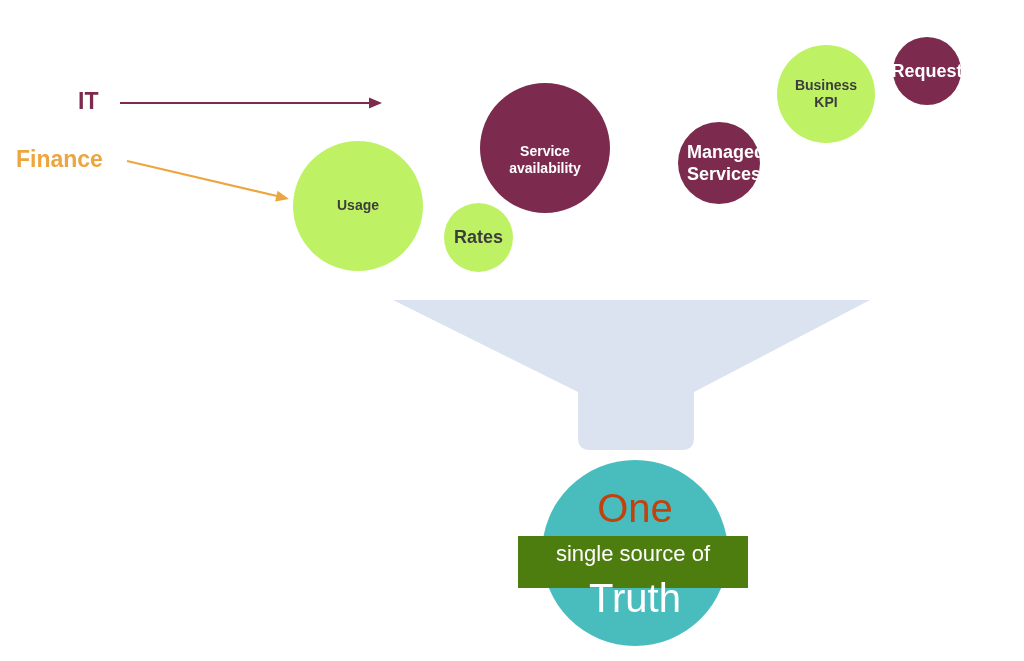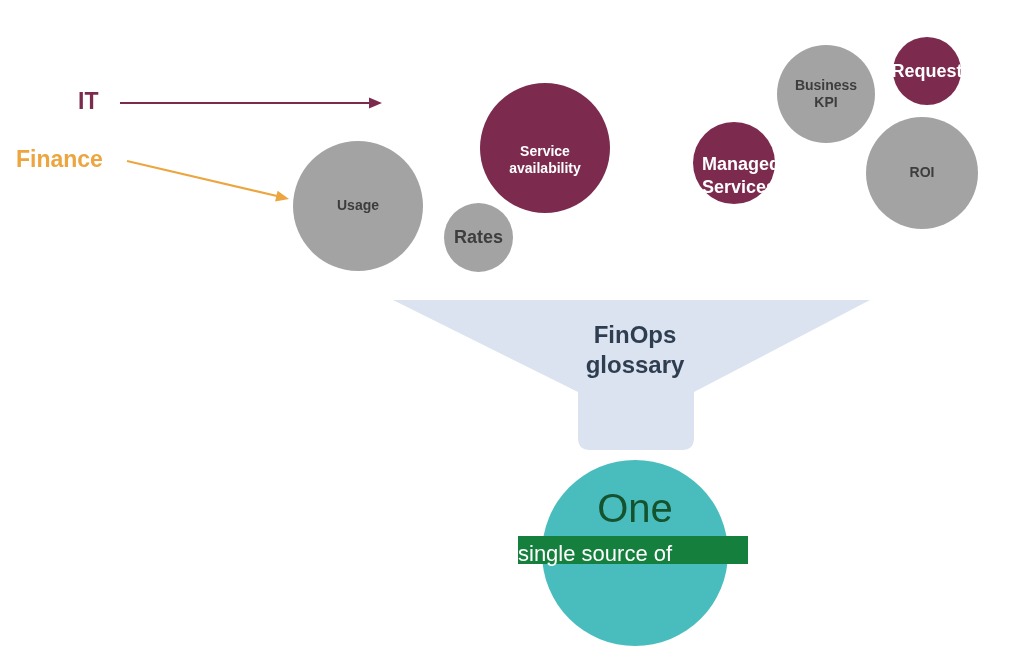--- a/index.html
+++ b/index.html
@@ -7,40 +7,40 @@
     position:relative;width:1024px;height:661px;background:#ffffff;overflow:hidden;
     font-family:"Liberation Sans",sans-serif;
   }
   #overlay-svg{position:absolute;left:0;top:0;pointer-events:none;}
   .bubble{
     position:absolute;border-radius:50%;
     display:flex;align-items:center;justify-content:center;text-align:center;
     font-weight:bold;font-size:18px;line-height:1.25;padding:6px;box-sizing:border-box;
   }
   .bubble.maroon{background:#7c2b4e;color:#ffffff;}
-  .bubble.orange{background:#a3a3a3;color:#3d3d3d;}
+  .bubble.orange{background:#bef264;color:#3d3d3d;}
   .bubble .underlined{text-decoration:underline;text-decoration-skip-ink:none;}
   .side-label{position:absolute;font-weight:bold;font-size:23px;}
   .side-label.it{color:#7c2b4e;}
   .side-label.finance{color:#eca53f;}
   #funnel-text{
     position:absolute;left:535px;top:320px;width:200px;text-align:center;
     color:#2e3e50;font-weight:bold;font-size:24px;line-height:30px;
   }
   #truth-circle{
     position:absolute;left:542px;top:460px;width:186px;height:186px;
     border-radius:50%;background:#49bdbe;
   }
   #truth-top{
     position:absolute;left:535px;top:486px;width:200px;text-align:center;
-    color:#14532d;font-size:40px;font-weight:normal;
+    color:#c2410c;font-size:40px;font-weight:normal;
   }
   #truth-banner{
-    position:absolute;left:518px;top:536px;width:230px;height:28px;
-    background:#15803d;color:#ffffff;font-size:22px;line-height:36px;text-align:left;
+    position:absolute;left:518px;top:536px;width:230px;height:52px;
+    background:#4d7c0f;color:#ffffff;font-size:22px;line-height:36px;text-align:center;
   }
   #truth-bottom{
     position:absolute;left:535px;top:576px;width:200px;text-align:center;
     color:#ffffff;font-size:40px;font-weight:normal;
   }
 </style>
 </head>
 <body>
 
 <div id="canvas">
@@ -63,39 +63,33 @@
 
   <div class="bubble orange" style="left:444px;top:203px;width:69px;height:69px;">
     <span>Rates</span>
   </div>
 
   <div class="bubble orange" style="left:293px;top:141px;width:130px;height:130px;font-size:14px;">
     <span>Usage</span>
   </div>
 
 
-  <div class="bubble maroon" style="left:693px;top:122px;width:82px;height:82px;align-items:flex-end;">
+  <div class="bubble maroon" style="left:678px;top:122px;width:82px;height:82px;">
     <span style="max-width:64px;display:inline-block;">Managed Services</span>
   </div>
 
   <div class="bubble orange" style="left:777px;top:45px;width:98px;height:98px;font-size:14px;">
     <span style="max-width:64px;display:inline-block;">Business KPI</span>
   </div>
 
   <div class="bubble maroon" style="left:893px;top:37px;width:68px;height:68px;">
     <span>Request</span>
   </div>
 
 
-  <div class="bubble orange" style="left:866px;top:117px;width:112px;height:112px;font-size:14px;">
-    <span>ROI</span>
-  </div>
 
-  <div id="funnel-text">
-    <div>FinOps</div>
-    <div>glossary</div>
-  </div>
 
   <div id="truth-circle"></div>
   <div id="truth-top">One</div>
   <div id="truth-banner">single source of</div>
+  <div id="truth-bottom">Truth</div>
 
 </div>
 
 </body></html>

